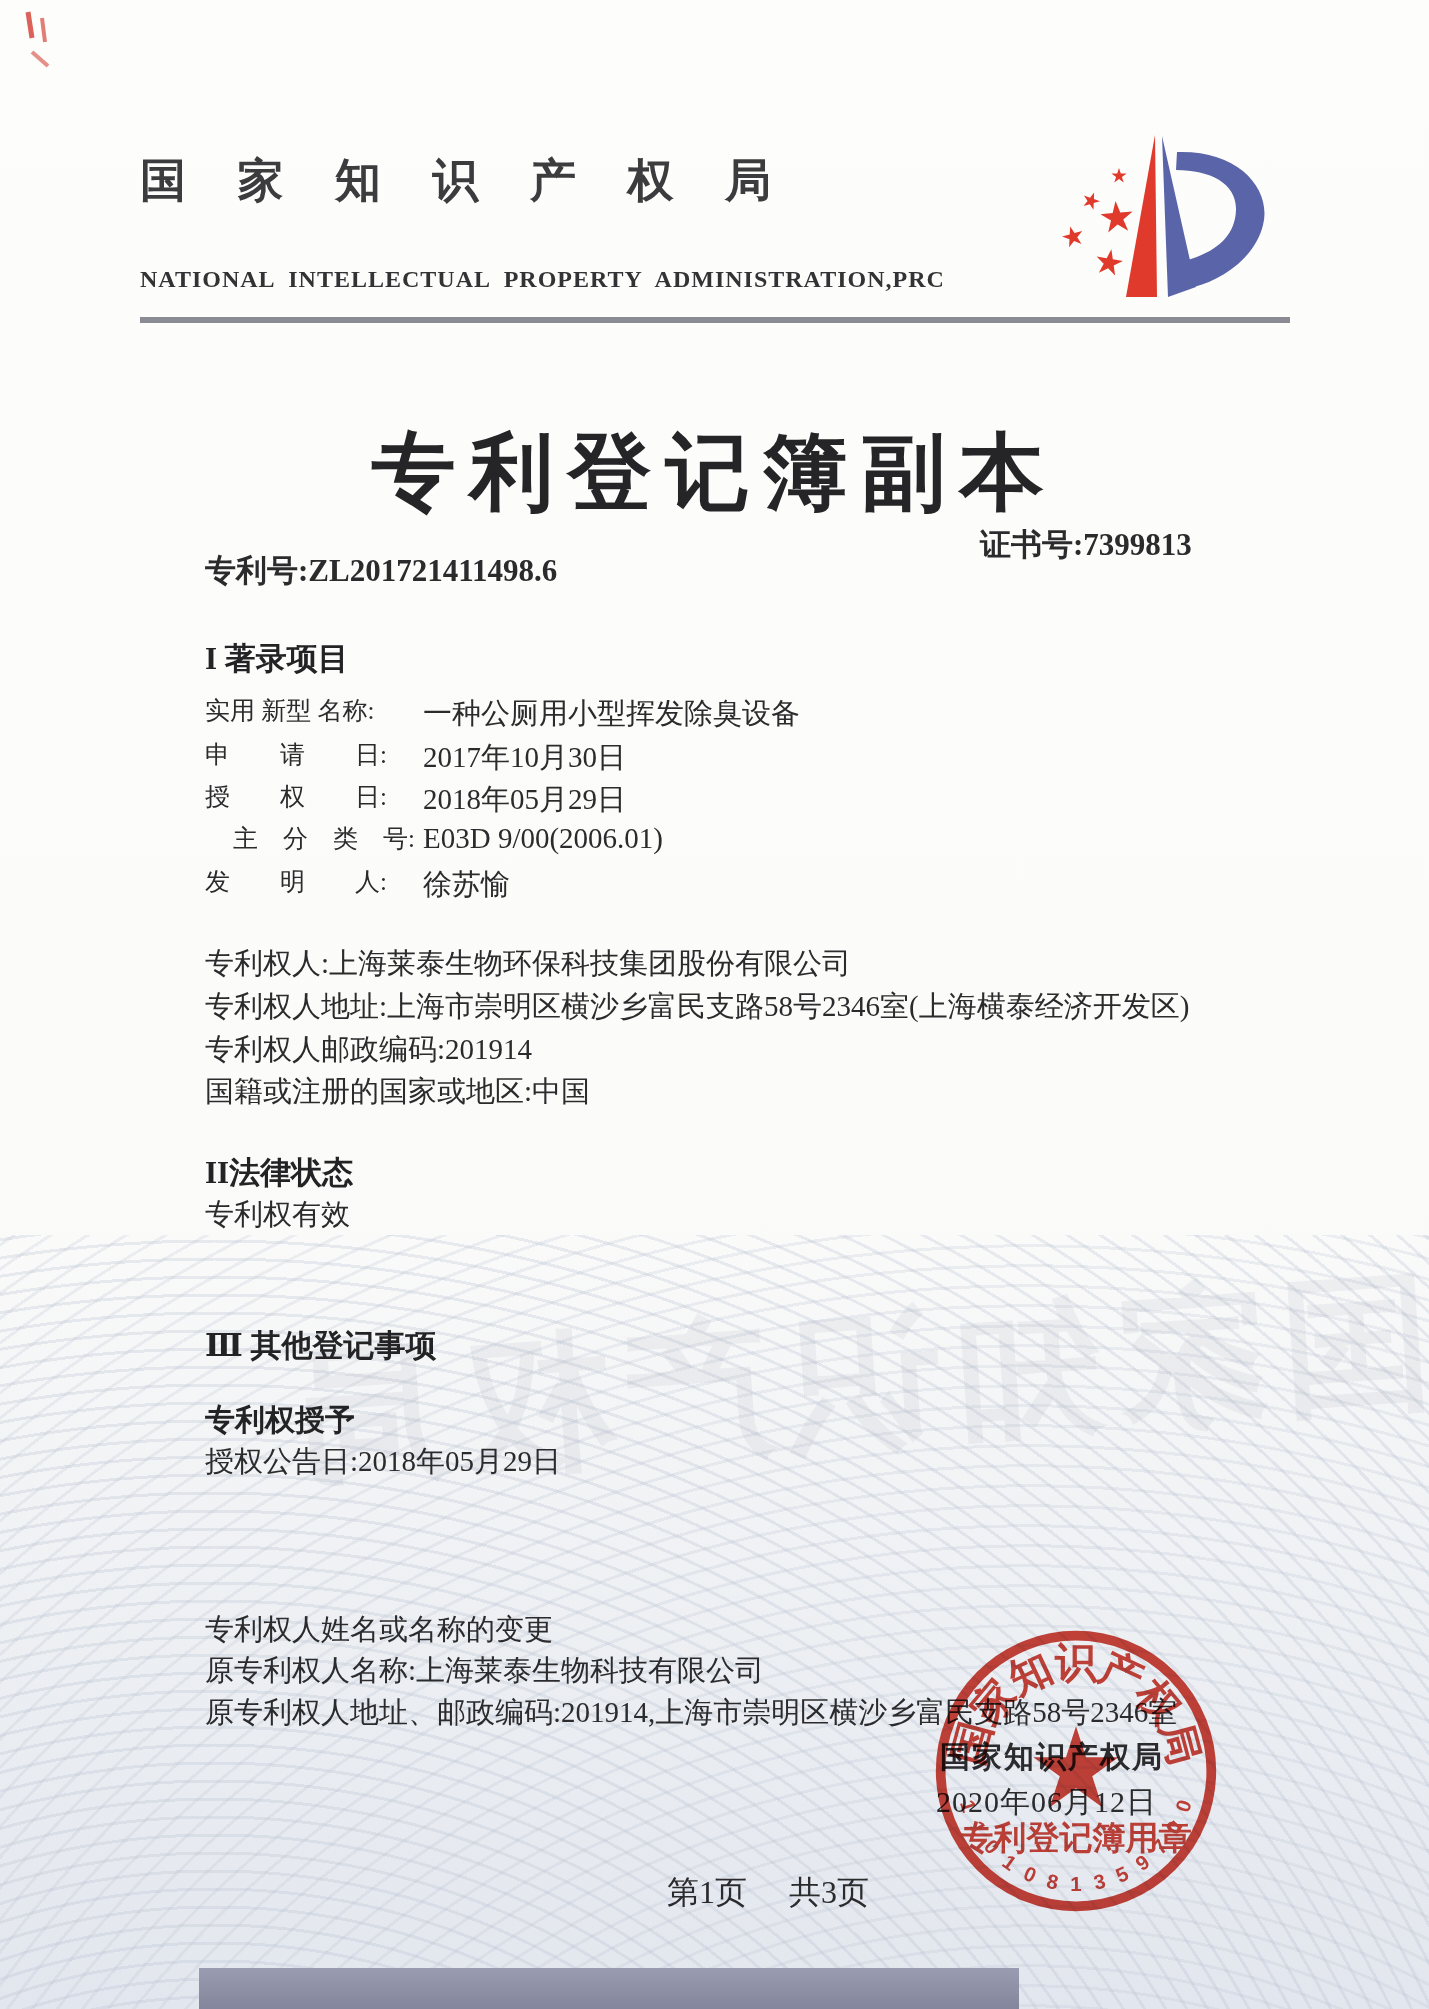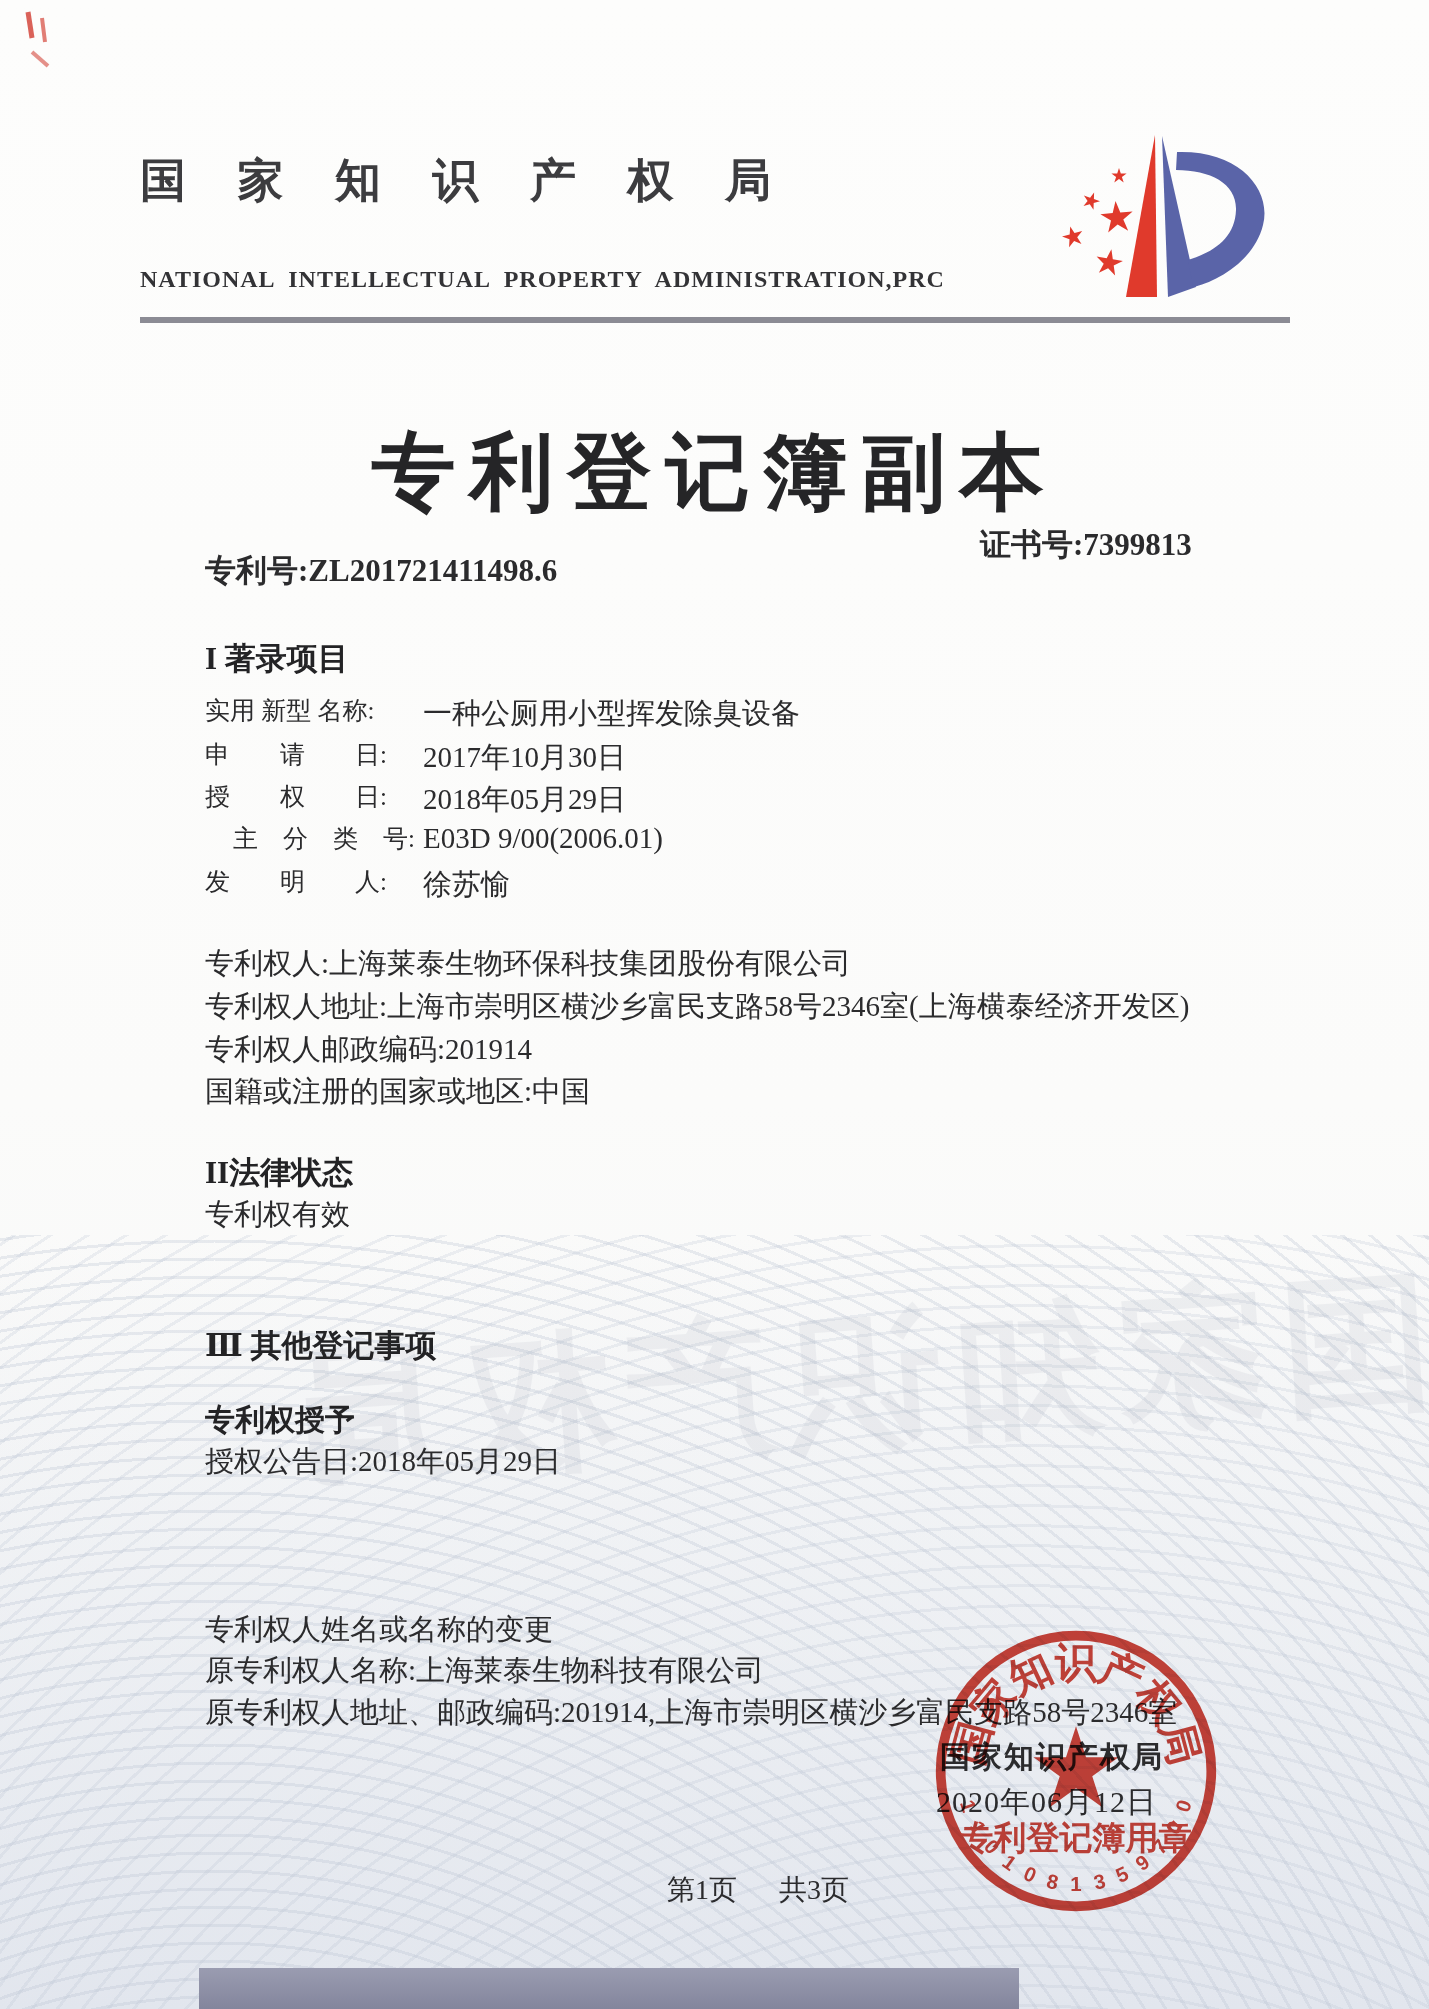--- a/index.html
+++ b/index.html
@@ -24,21 +24,21 @@
   .cert-no{left:980px;top:524px;font-size:31px;font-weight:700;white-space:pre;}
   
   .sec-heading{font-size:31px;font-weight:700;color:#232325;white-space:pre;}
   .body-line{font-size:29px;color:#2b2b2d;white-space:pre;}
   .row-label{position:absolute;left:205px;font-size:25px;white-space:pre;}
   .row-value{position:absolute;left:423px;font-size:29px;white-space:pre;}
   
   .issue-authority{left:940px;top:1737px;font-size:30px;font-weight:700;letter-spacing:2px;white-space:pre;z-index:2;}
   .issue-date{left:936px;top:1782px;font-size:30px;letter-spacing:1px;white-space:pre;z-index:2;}
   
-  .page-info{left:667px;top:1871px;font-size:28px;display:flex;gap:42px;z-index:2;}
+  .page-info{left:667px;top:1871px;font-size:32px;display:flex;gap:42px;z-index:2;}
   .bottom-bar{left:199px;top:1968px;width:820px;height:41px;background:linear-gradient(180deg,#9a9cb1 0%,#83859c 100%);z-index:3;}
   
   .waves{
     left:0;top:1235px;width:1429px;height:774px;z-index:0;pointer-events:none;
     background-image:
       repeating-radial-gradient(circle at 15% 175%, rgba(255,255,255,0) 0 15px, rgba(186,195,210,0.30) 15px 18px),
       repeating-radial-gradient(circle at 72% 195%, rgba(255,255,255,0) 0 17px, rgba(186,195,210,0.24) 17px 20px),
       linear-gradient(180deg, rgba(232,236,242,0) 0%, rgba(228,232,239,0.45) 45%, rgba(220,225,235,0.75) 100%);
   }
   .ghost-text{

